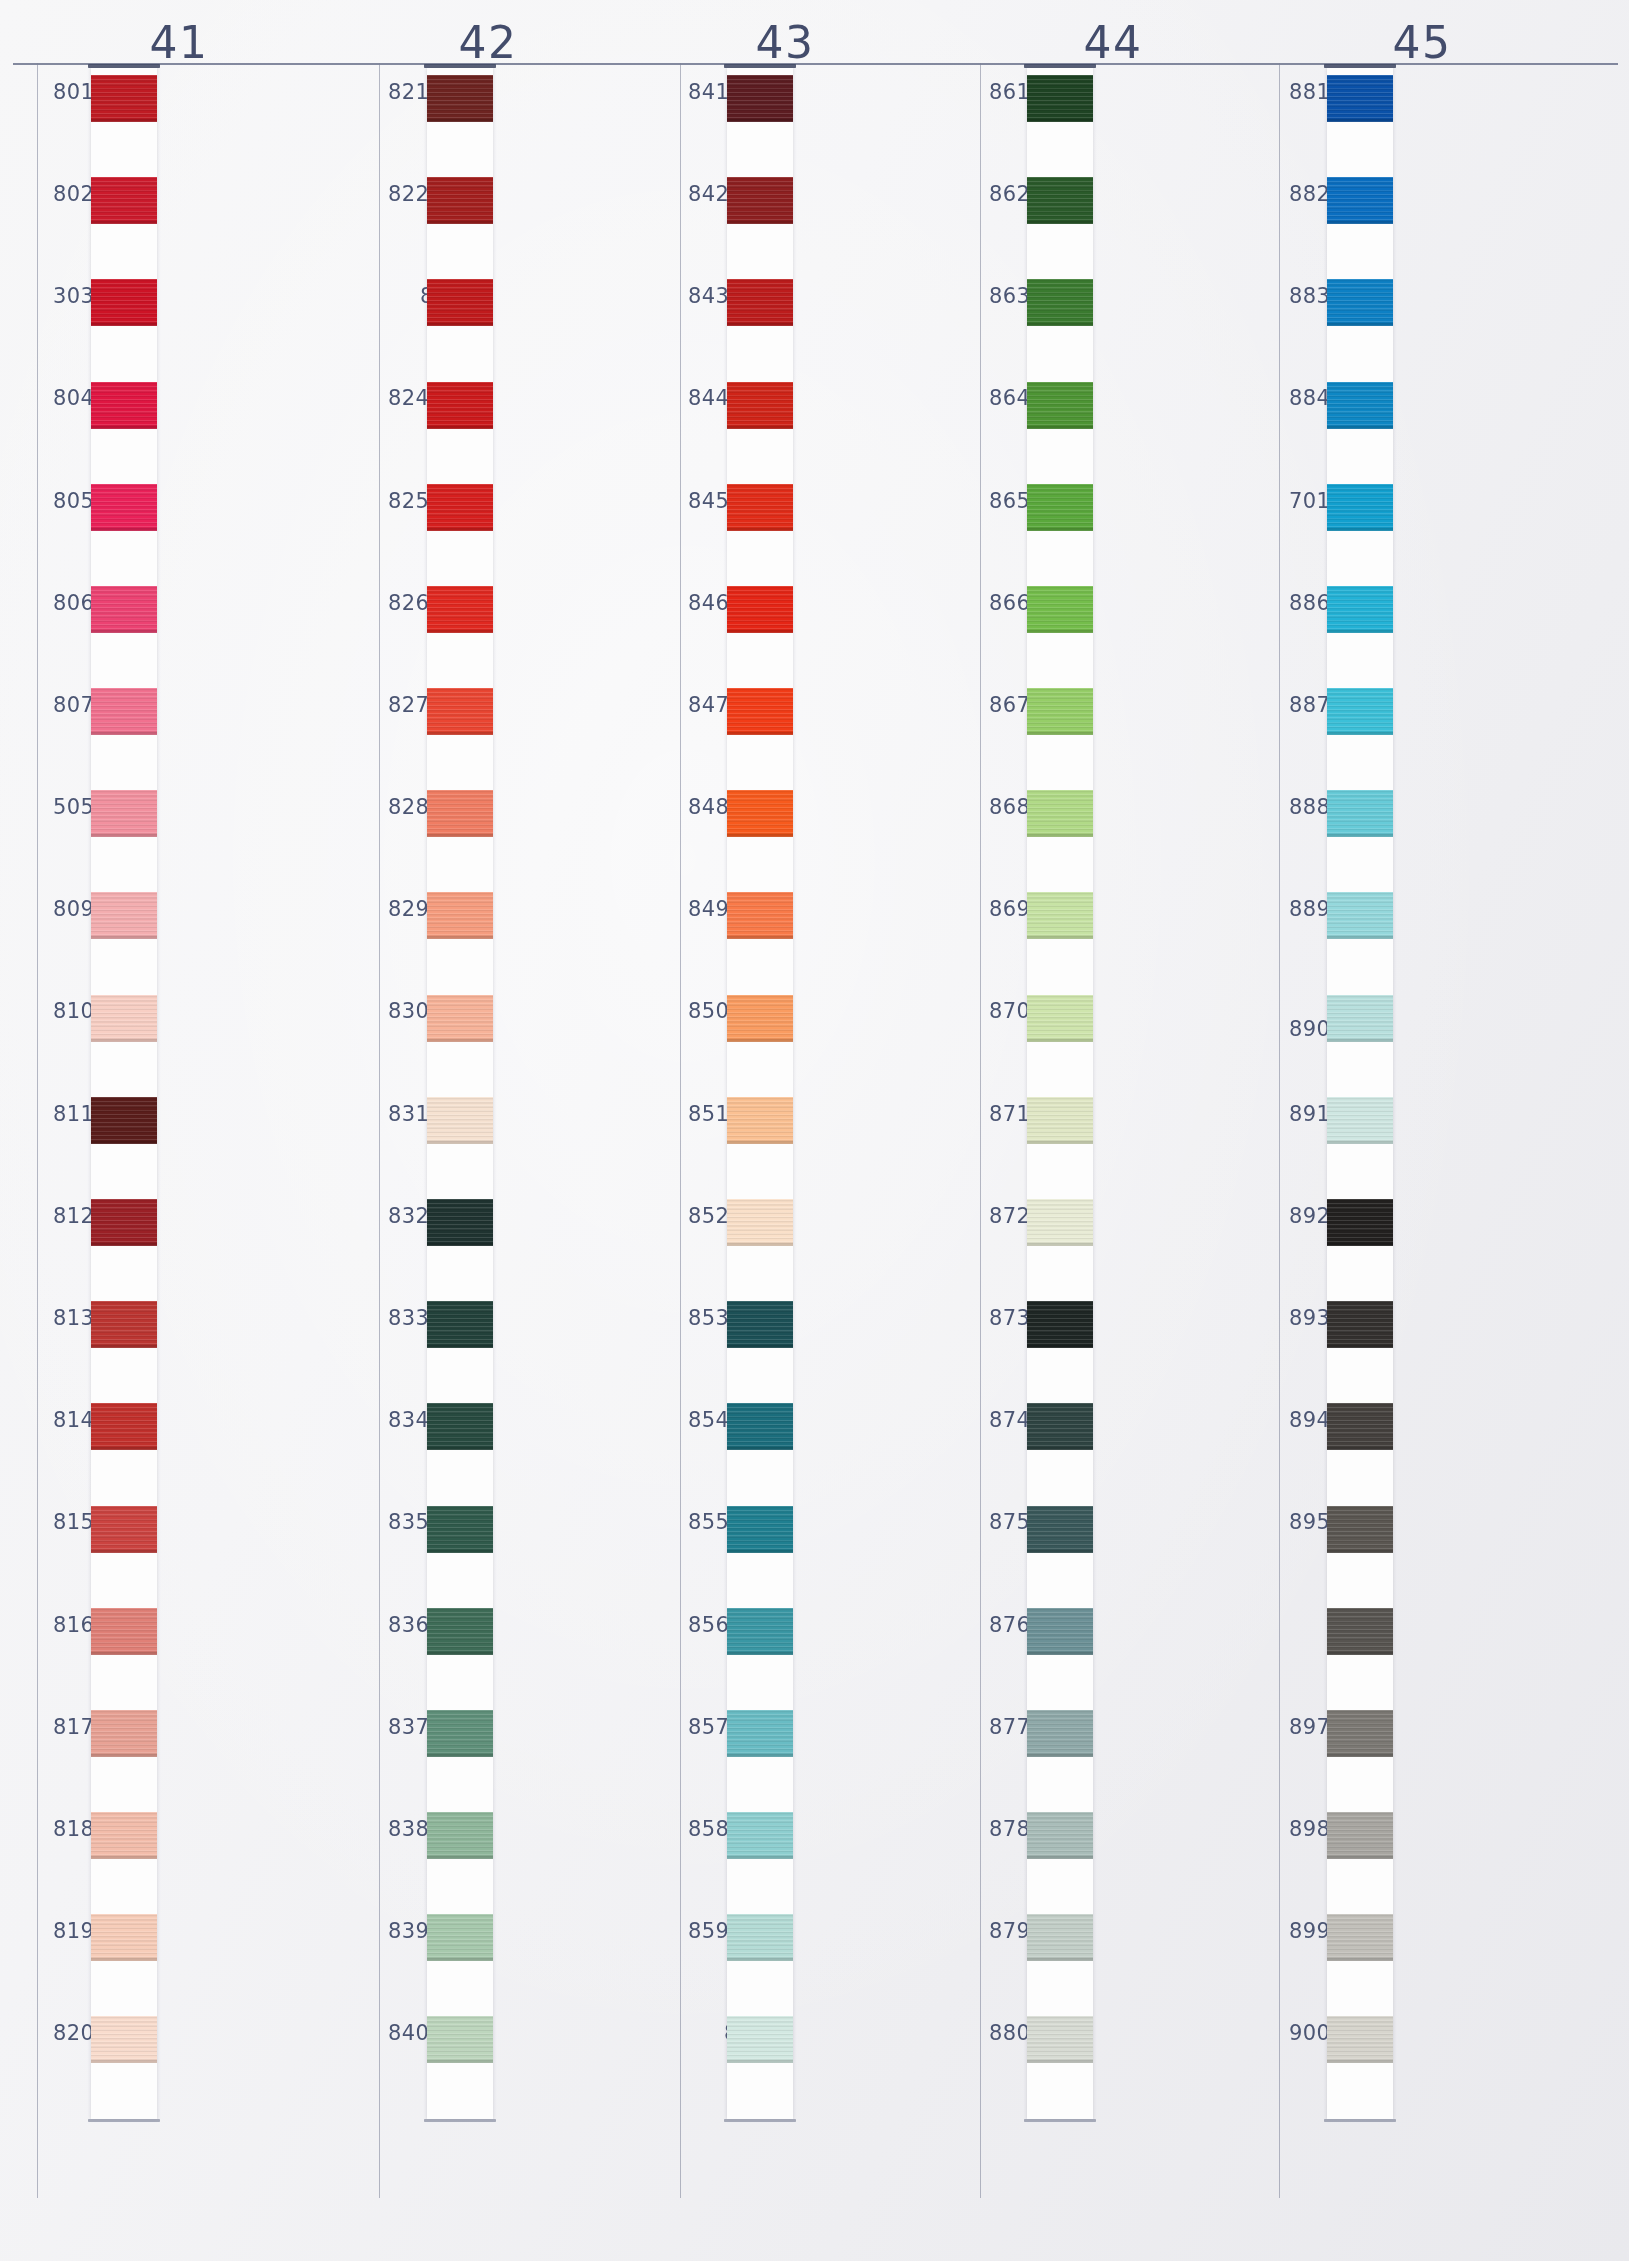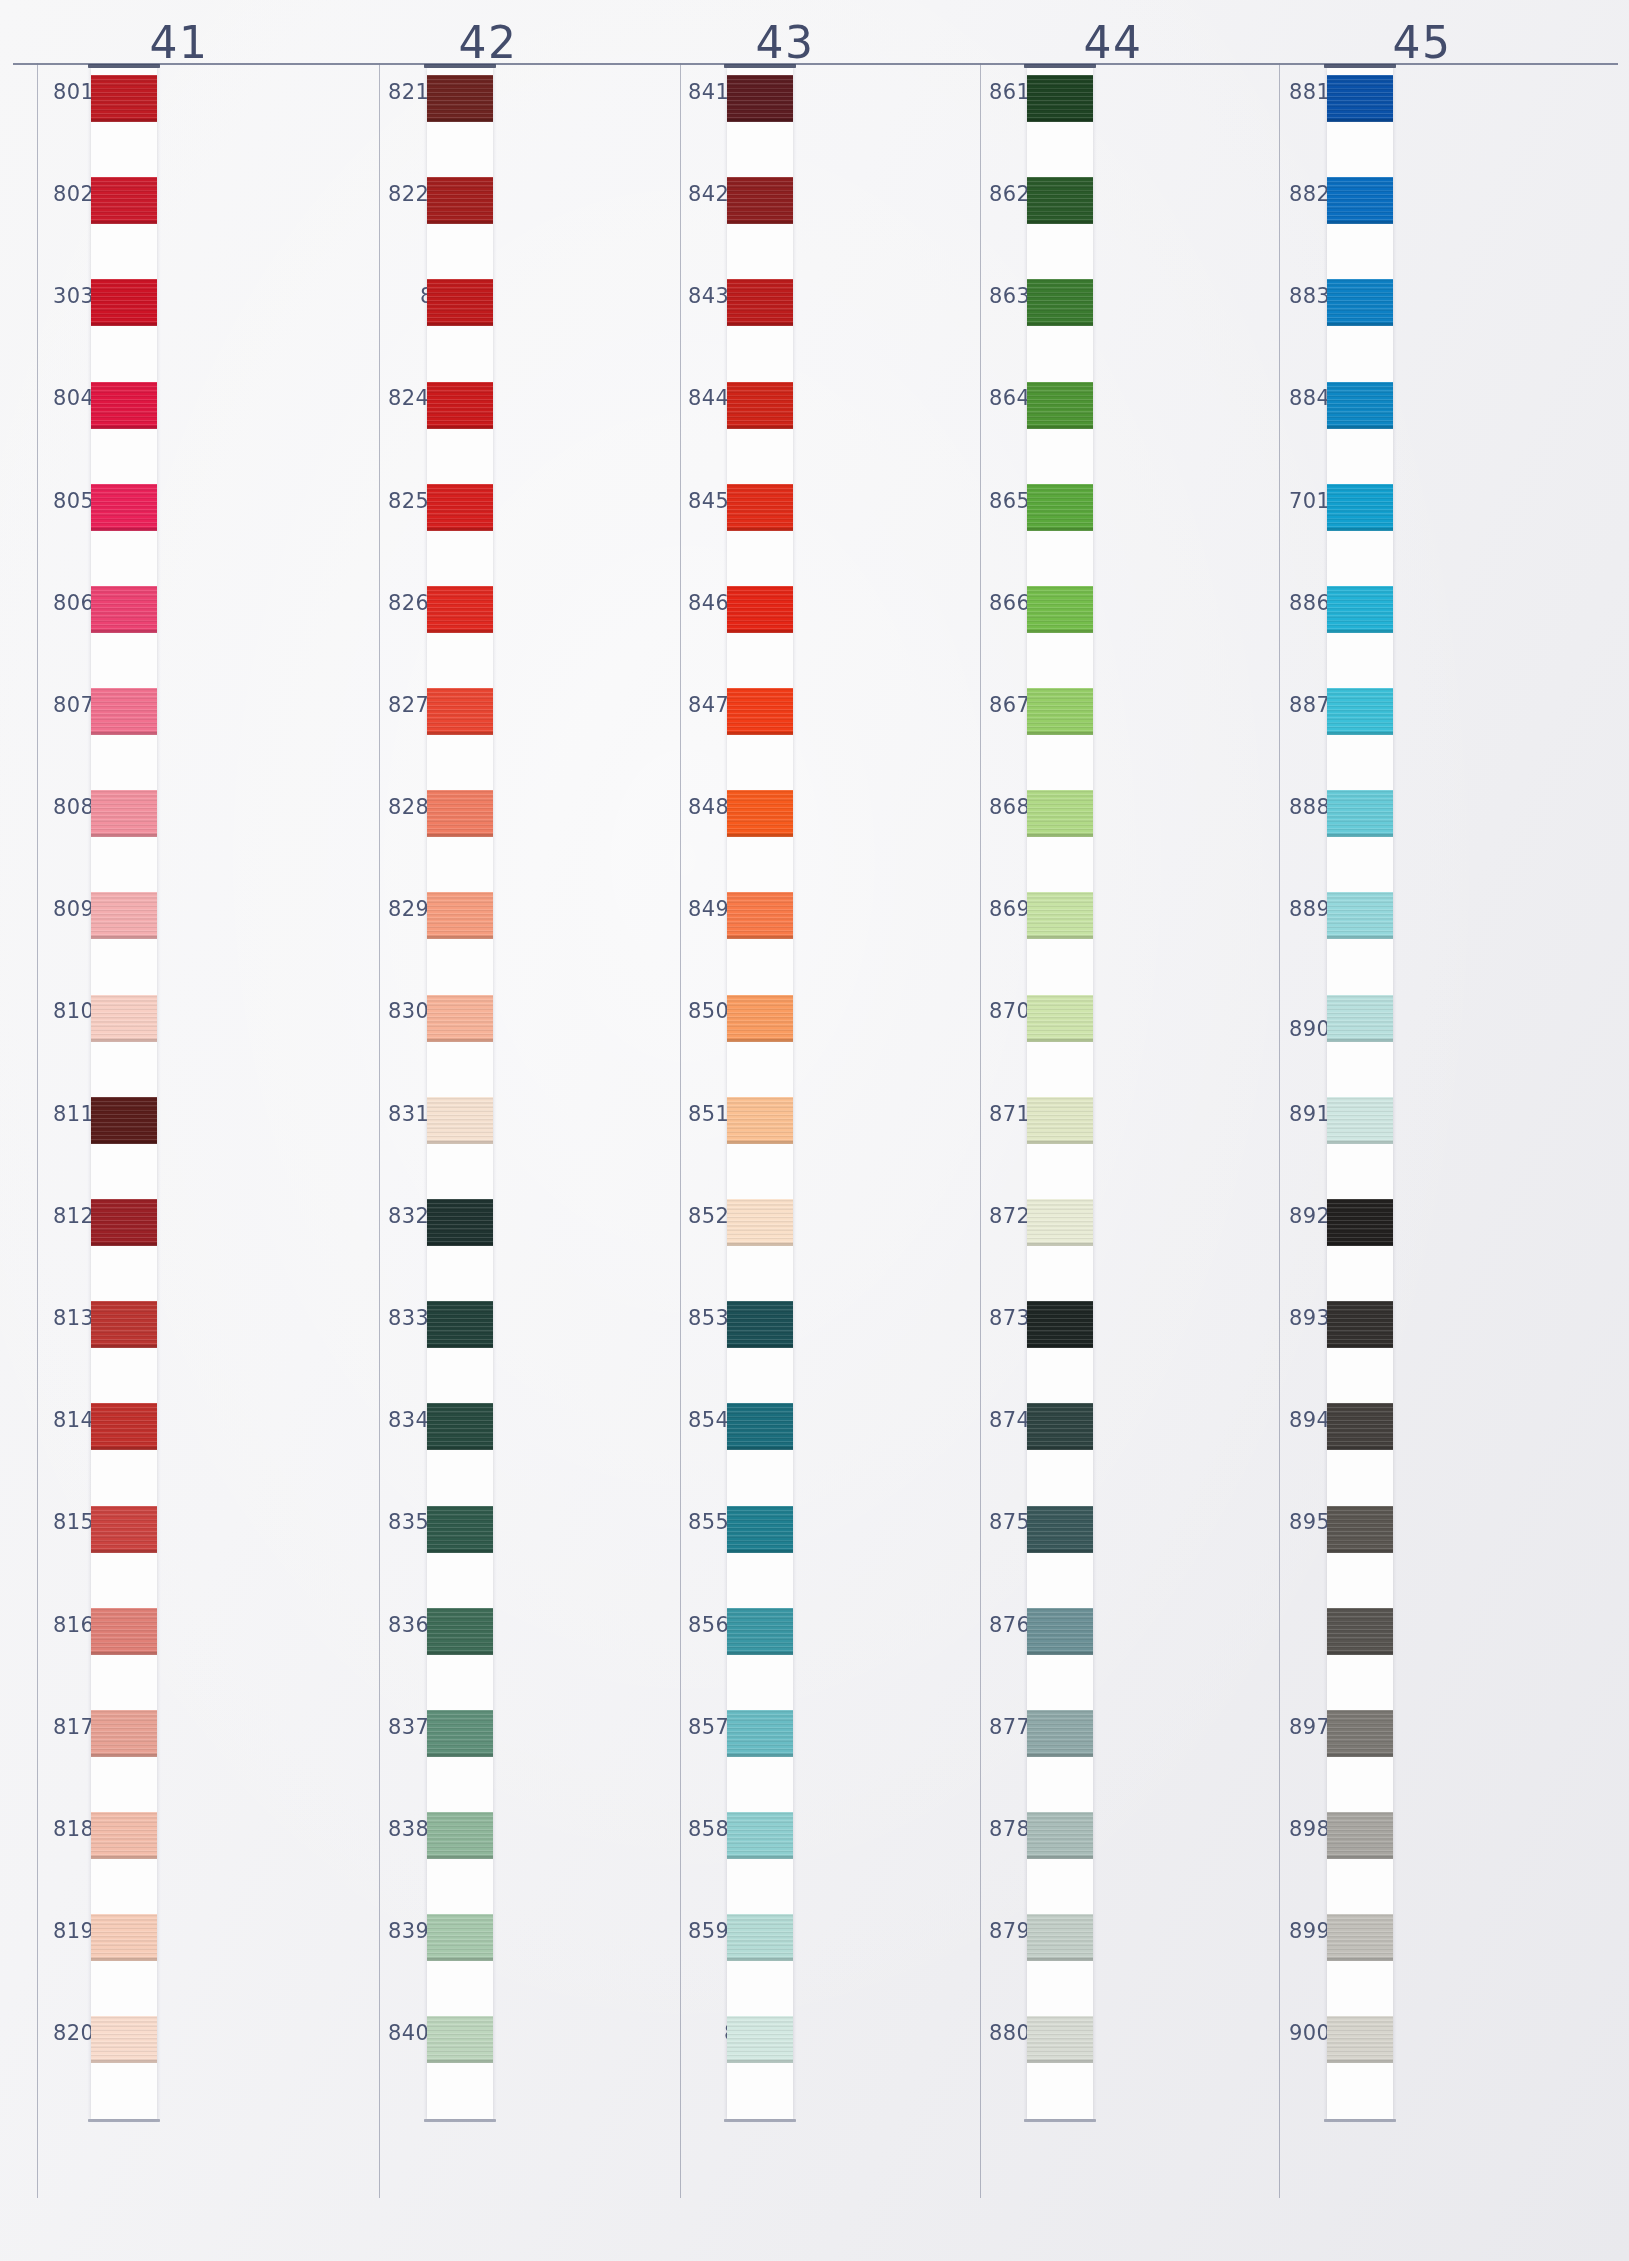--- a/index.html
+++ b/index.html
@@ -114,21 +114,21 @@
 
 <div id="cols">
     <div class="col" style="left: 0px;">
       <div class="label" style="left: 53px; top: 17px;">801</div>
       <div class="label" style="left: 53px; top: 119px;">802</div>
       <div class="label" style="left: 53px; top: 221px;">303</div>
       <div class="label" style="left: 53px; top: 323px;">804</div>
       <div class="label" style="left: 53px; top: 426px;">805</div>
       <div class="label" style="left: 53px; top: 528px;">806</div>
       <div class="label" style="left: 53px; top: 630px;">807</div>
-      <div class="label" style="left: 53px; top: 732px;">808</div>
+      <div class="label" style="left: 53px; top: 732px;">505</div>
       <div class="label" style="left: 53px; top: 834px;">809</div>
       <div class="label" style="left: 53px; top: 936px;">810</div>
       <div class="label" style="left: 53px; top: 1039px;">811</div>
       <div class="label" style="left: 53px; top: 1141px;">812</div>
       <div class="label" style="left: 53px; top: 1243px;">813</div>
       <div class="label" style="left: 53px; top: 1345px;">814</div>
       <div class="label" style="left: 53px; top: 1447px;">815</div>
       <div class="label" style="left: 53px; top: 1550px;">816</div>
       <div class="label" style="left: 53px; top: 1652px;">817</div>
       <div class="label" style="left: 53px; top: 1754px;">818</div>

